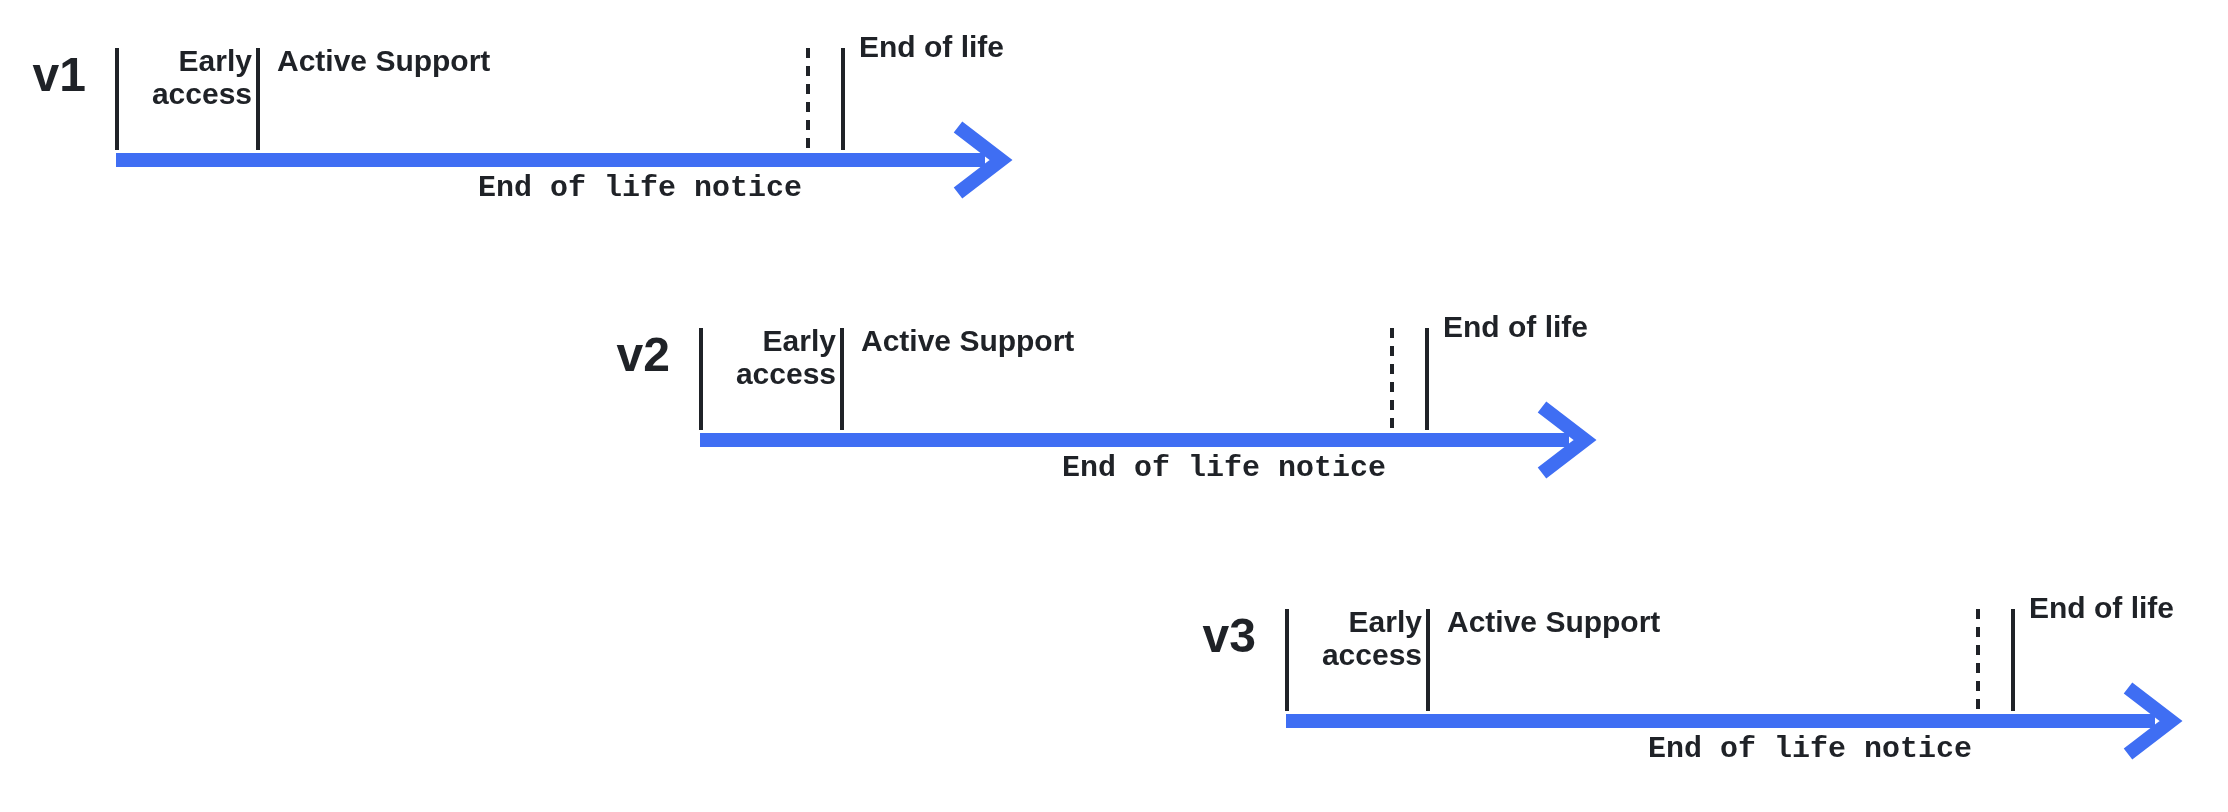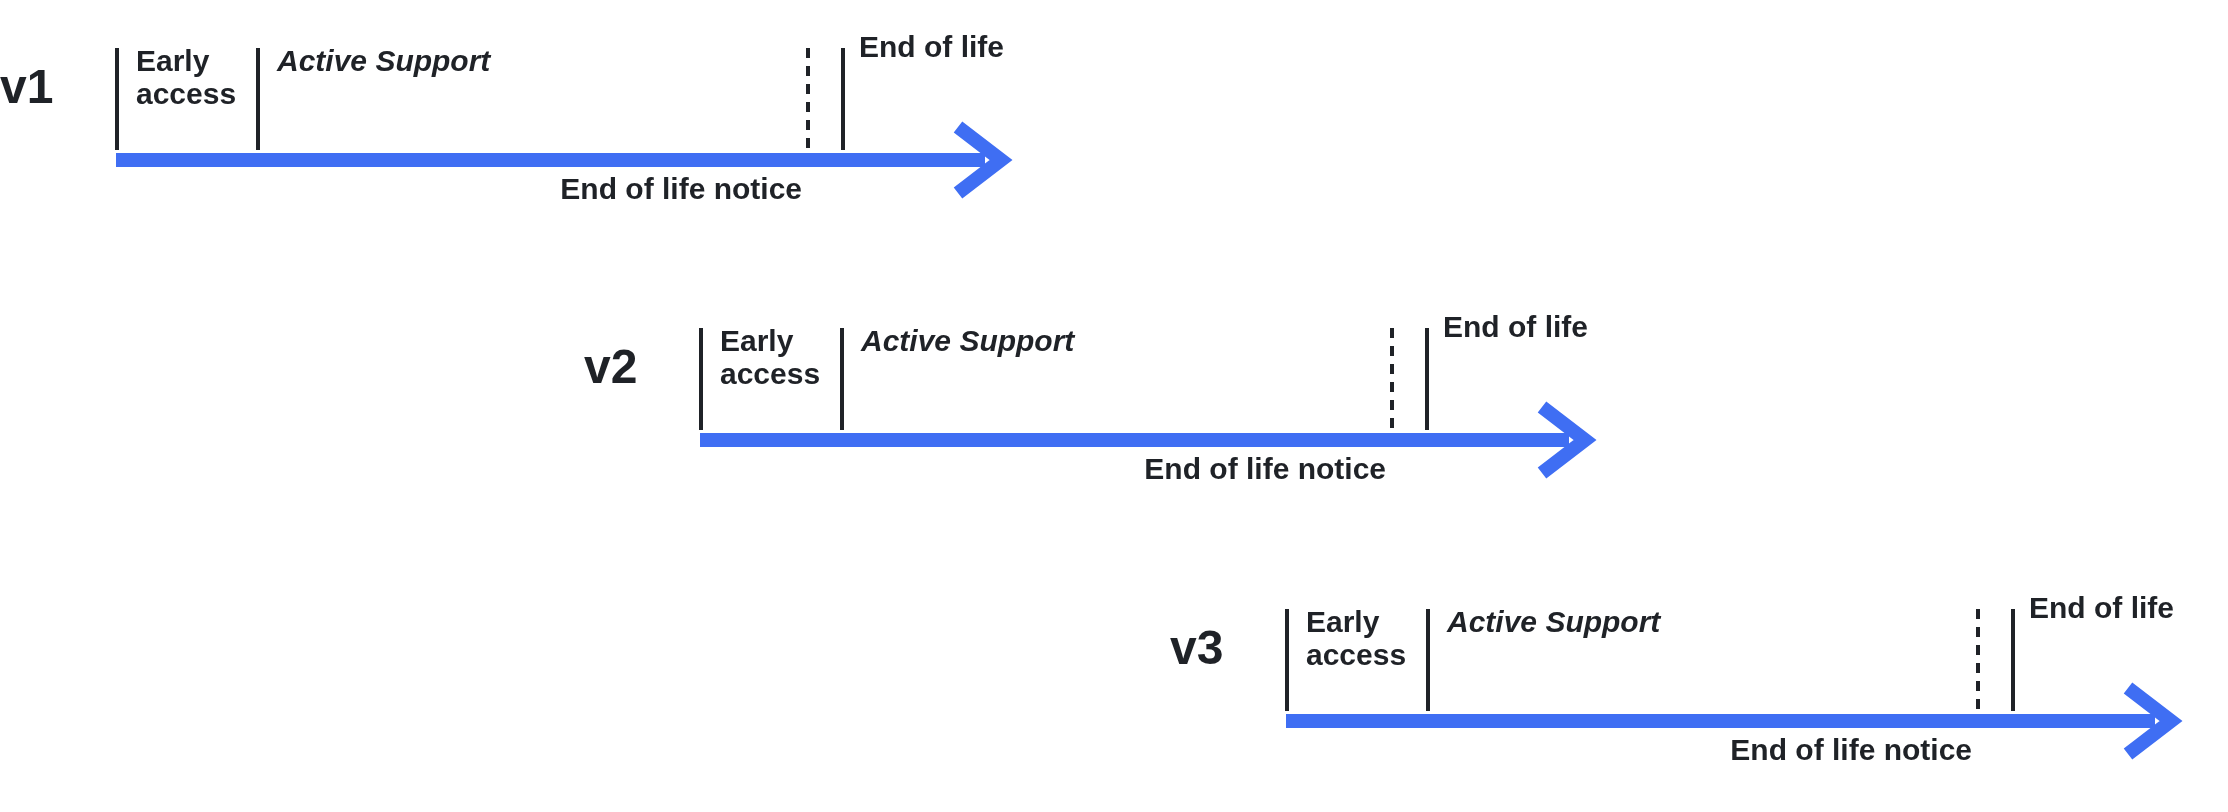--- a/index.html
+++ b/index.html
@@ -22,23 +22,23 @@
     width:1060px;
     height:215px;
   }
   .tl-1{left:0;top:0;}
   .tl-2{left:584px;top:280px;}
   .tl-3{left:1170px;top:561px;}
 
   .version{
     position:absolute;
     left:0;
-    top:66px;
+    top:54px;
     width:86px;
-    text-align:left;
+    text-align:right;
     font-size:48px;
     line-height:42px;
     font-weight:700;
     color:var(--ink);
   }
   .tick{
     position:absolute;
     top:48px;
     width:4px;
     height:102px;
@@ -69,33 +69,35 @@
     stroke-linejoin:miter;
     stroke-miterlimit:4;
   }
   .lbl{
     position:absolute;
     font-size:30px;
     line-height:33px;
     font-weight:700;
     color:var(--ink);
     white-space:nowrap;
+    text-align:right;
   }
   .lbl-early{
     left:136px;
     top:44px;
     width:116px;
     white-space:normal;
   }
-  .lbl-active{left:277px;top:44px;font-style:italic;}
+  .lbl-active{left:277px;top:44px;}
   .lbl-eol{left:859px;top:30px;}
   .lbl-notice{
     right:258px;
     top:172px;
     text-align:right;
+    font-family:Liberation Mono, monospace;
   }
 </style>
 </head>
 <body>
 
 <div class="canvas">
 
   <div class="timeline tl-1">
     <svg class="arrow-svg" viewBox="0 0 1060 215" aria-hidden="true">
       <line class="shaft" x1="116" y1="160" x2="985" y2="160"></line>

